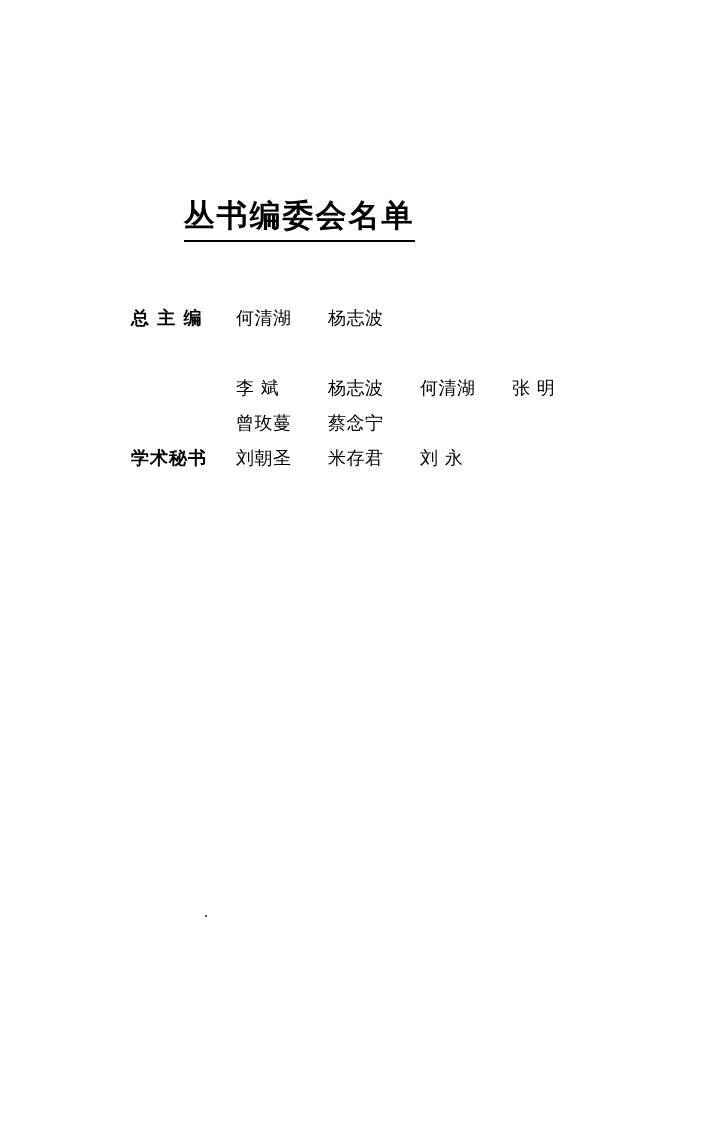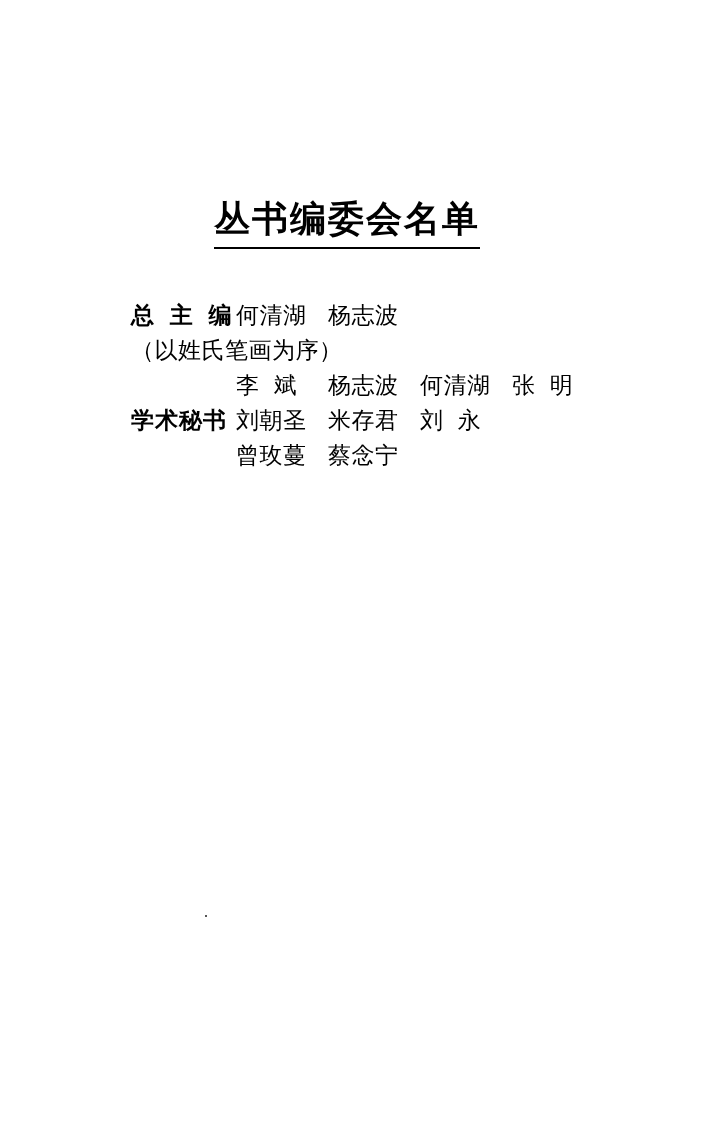--- a/index.html
+++ b/index.html
@@ -18,40 +18,38 @@
   .page {
     position: absolute;
     inset: 0;
   }
   .title {
     position: absolute;
     top: 195px;
     left: 0;
     width: 576px;
     text-align: center;
-    font-size: 36px;
+    font-size: 31px;
     font-weight: bold;
     letter-spacing: 2px;
     font-family: "DejaVu Sans", sans-serif;
-    margin-left: 48px;
   }
   .title span {
     display: inline-block;
     padding-bottom: 3px;
     border-bottom: 2px solid #000;
     margin-left: 22px;
   }
   .roster {
     position: absolute;
     top: 300px;
     left: 131px;
     width: 520px;
-    font-size: 23px;
+    font-size: 18px;
     line-height: 35px;
-    font-family: Liberation Mono, monospace;
   }
   .row {
     display: flex;
     align-items: baseline;
     height: 35px;
   }
   .label {
     width: 105px;
     flex: 0 0 105px;
     font-weight: bold;
@@ -93,51 +91,48 @@
 
     <div class="row">
       <div class="label">总 主 编</div>
       <div class="names">
         <div class="name">何清湖</div>
         <div class="name">杨志波</div>
       </div>
     </div>
 
     <div class="row">
-      <div class="names">
-        <div class="note">（以姓氏笔画为序）</div>
-      </div>
     </div>
 
 
     <div class="row">
       <div class="label"></div>
       <div class="names">
         <div class="name">李  斌</div>
         <div class="name">杨志波</div>
         <div class="name">何清湖</div>
         <div class="name">张  明</div>
       </div>
     </div>
 
 
     <div class="row">
+      <div class="label"></div>
+      <div class="names">
+        <div class="name">曾玫蔓</div>
+        <div class="name">蔡念宁</div>
+      </div>
+    </div>
+
+    <div class="row">
       <div class="label">学术秘书</div>
       <div class="names">
         <div class="name">刘朝圣</div>
         <div class="name">米存君</div>
         <div class="name">刘  永</div>
-      </div>
-    </div>
-
-    <div class="row">
-      <div class="label"></div>
-      <div class="names">
-        <div class="name">曾玫蔓</div>
-        <div class="name">蔡念宁</div>
       </div>
     </div>
 
   </div>
 
   <div class="dot"></div>
 
 </div>
 
 </body></html>

